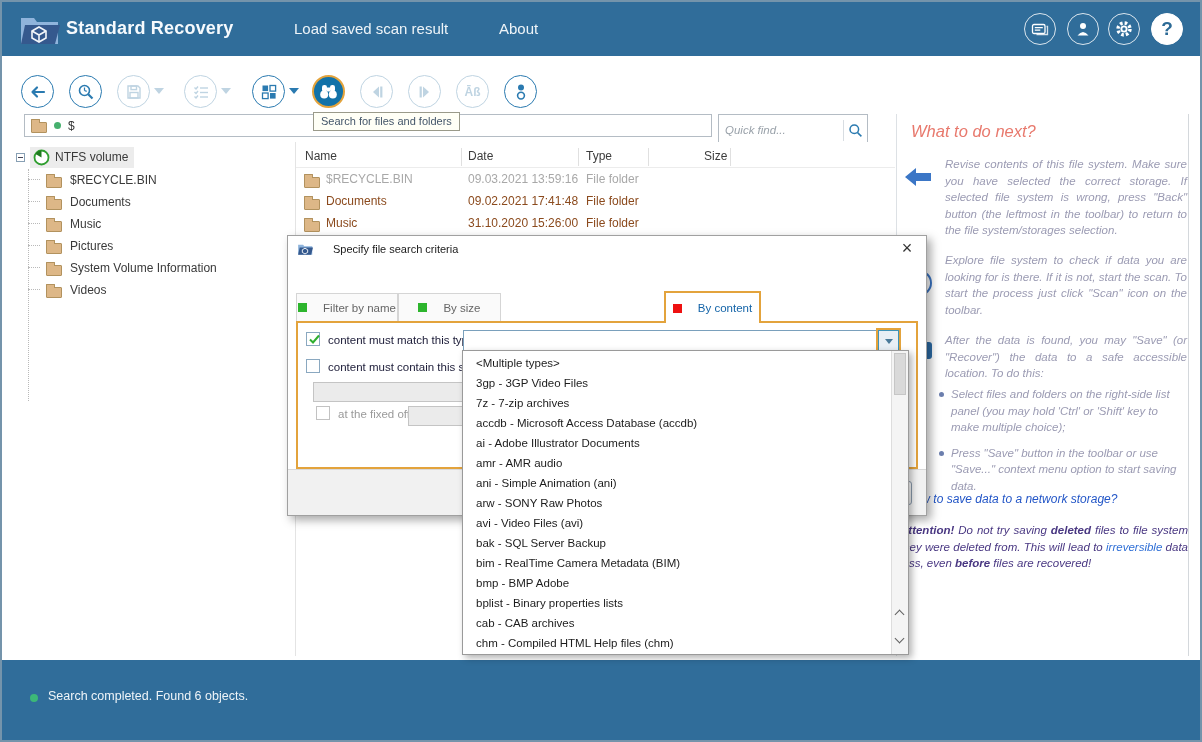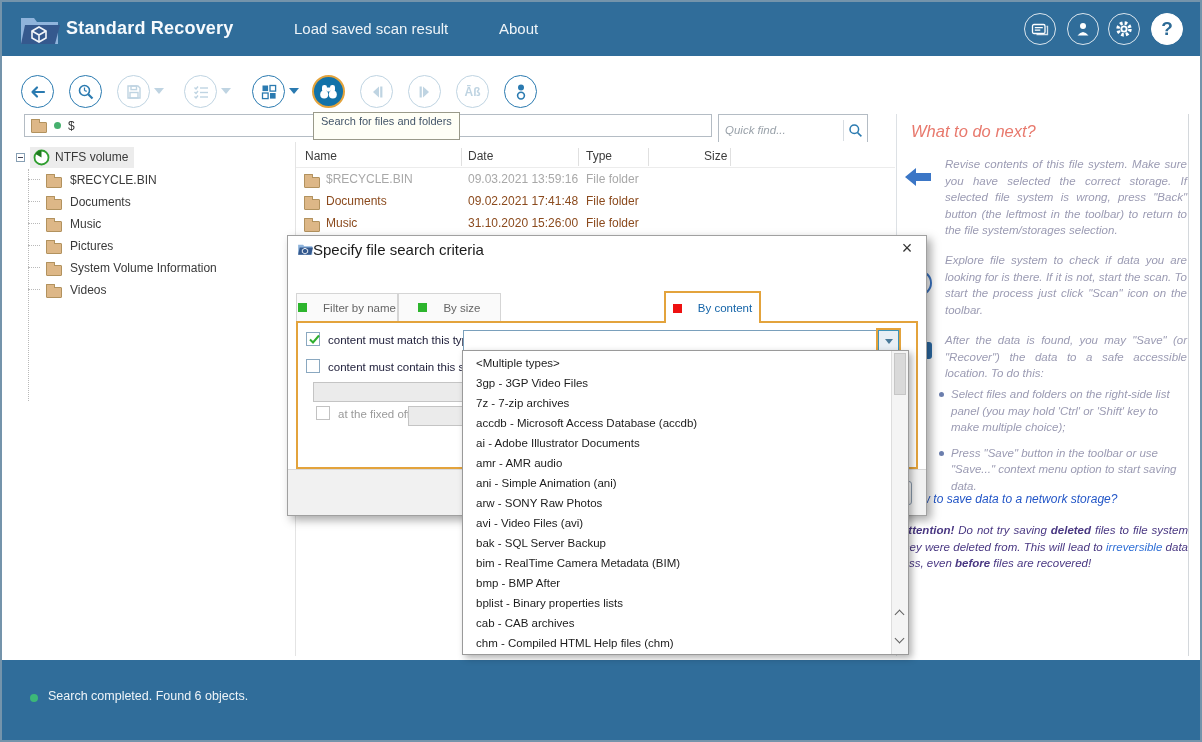--- a/index.html
+++ b/index.html
@@ -17,21 +17,21 @@
 
   
   .tbtn{position:absolute;top:73px;width:33px;height:33px;border-radius:50%;border:1.6px solid #2a7ab0;background:#fff;display:flex;align-items:center;justify-content:center;color:#2a7ab0;}
   .tbtn.disabled{border-color:#bfd4e2;color:#bfd4e2;}
   .tbtn.active{background:#1272a8;border:2px solid #e3a33c;color:#fff;}
   .dd-arrow{position:absolute;top:86px;width:0;height:0;border-left:5px solid transparent;border-right:5px solid transparent;border-top:6px solid #2a7ab0;}
   .dd-arrow.disabled{border-top-color:#bfd4e2;}
   .ab-label{font-size:12px;font-weight:bold;letter-spacing:0;}
 
   
-  .tooltip{position:absolute;left:311px;top:110px;height:28px;padding:2px 7px 0 7px;background:#fffff6;border:1px solid #9a9a8a;font-size:11px;color:#44566a;z-index:60;white-space:nowrap;}
+  .tooltip{position:absolute;left:311px;top:110px;height:19px;padding:2px 7px 0 7px;background:#fffff6;border:1px solid #9a9a8a;font-size:11px;color:#44566a;z-index:60;white-space:nowrap;}
 
   
   .pathbar{position:absolute;left:22px;top:112px;width:688px;height:23px;border:1px solid #b4bcc4;display:flex;align-items:center;gap:7px;padding:0 6px;background:#fff;}
   .dot-green{width:7px;height:7px;border-radius:50%;background:#46b06e;}
   .path-text{font-size:12px;color:#333;}
   .quickfind{position:absolute;left:716px;top:112px;width:150px;height:32px;border:1px solid #b4bcc4;display:flex;align-items:center;background:#fff;}
   .quickfind input{flex:1;border:none;outline:none;font-size:11.5px;font-style:italic;color:#555;padding:0 6px;width:100px;font-family:"Liberation Sans",sans-serif;}
   .quickfind input::placeholder{color:#9aa2aa;font-style:italic;}
   .qf-btn{width:24px;height:21px;border-left:1px solid #d8dde2;display:flex;align-items:center;justify-content:center;}
 
@@ -71,21 +71,21 @@
   .bullet{position:relative;padding-left:14px;margin-bottom:9px;font-size:11.5px;line-height:16.5px;color:#9b9bb3;}
   .bullet::before{content:"";position:absolute;left:2px;top:6px;width:5px;height:5px;border-radius:50%;background:#6c7fae;}
   .hlink{position:absolute;left:9px;top:378px;font-size:12px;color:#2356c7;cursor:pointer;}
   .attn{position:absolute;left:3px;top:408px;width:288px;font-size:11.5px;line-height:16.5px;color:#493782;text-align:justify;}
   .attn b{font-weight:bold;}
   .attn .irrev{color:#2f6fd6;}
   .frag{position:absolute;z-index:5;}
 
   
   .dialog{position:absolute;left:285px;top:233px;width:640px;height:281px;background:#fff;border:1px solid #a0a0a0;box-shadow:4px 4px 9px rgba(0,0,0,.35);z-index:40;}
-  .dlg-title{position:absolute;left:0;top:0;right:0;height:26px;display:flex;align-items:center;gap:0;padding-left:9px;font-size:15px;color:#1a1a1a;}
+  .dlg-title{position:absolute;left:0;top:0;right:0;height:26px;display:flex;align-items:center;gap:20px;padding-left:9px;font-size:11px;color:#1a1a1a;}
   .dlg-close{position:absolute;right:9px;top:2px;width:20px;height:20px;text-align:center;font-size:18px;line-height:20px;color:#333;cursor:pointer;}
   .dlg-close::before{content:"×";}
   .tab{position:absolute;top:57px;height:28px;background:#fafafa;border:1px solid #d5d5d5;border-bottom:none;display:flex;align-items:center;justify-content:center;gap:16px;font-size:11.5px;color:#666;cursor:pointer;}
   .tab .sq{width:9px;height:9px;flex:none;}
   .tab.sq-green .sq{background:#2db52d;}
   .tab.sq-red .sq{background:#ee1111;}
   .tab.sq-hollow .sq{background:#fff;border:1px solid #4a7fae;}
   .tab.active{top:55px;height:32px;background:#fff;border:2px solid #e3a33c;border-bottom:none;color:#1464a8;z-index:2;}
   .dlg-content{position:absolute;left:8px;top:85px;width:622px;height:148px;border:2px solid #e3a33c;background:#fff;}
   .cbx{position:absolute;width:14px;height:14px;border:1px solid #8aa8c0;background:#fff;}
@@ -427,21 +427,21 @@
         <div class="ditem">ani - Simple Animation (ani)</div>
 
         <div class="ditem">arw - SONY Raw Photos</div>
 
         <div class="ditem">avi - Video Files (avi)</div>
 
         <div class="ditem">bak - SQL Server Backup</div>
 
         <div class="ditem">bim - RealTime Camera Metadata (BIM)</div>
 
-        <div class="ditem">bmp - BMP After</div>
+        <div class="ditem">bmp - BMP Adobe</div>
 
         <div class="ditem">bplist - Binary properties lists</div>
 
         <div class="ditem">cab - CAB archives</div>
 
         <div class="ditem">chm - Compiled HTML Help files (chm)</div>
       </div>
     <div class="sbar">
       <div class="sthumb"></div>
       <span class="chev up"></span>

